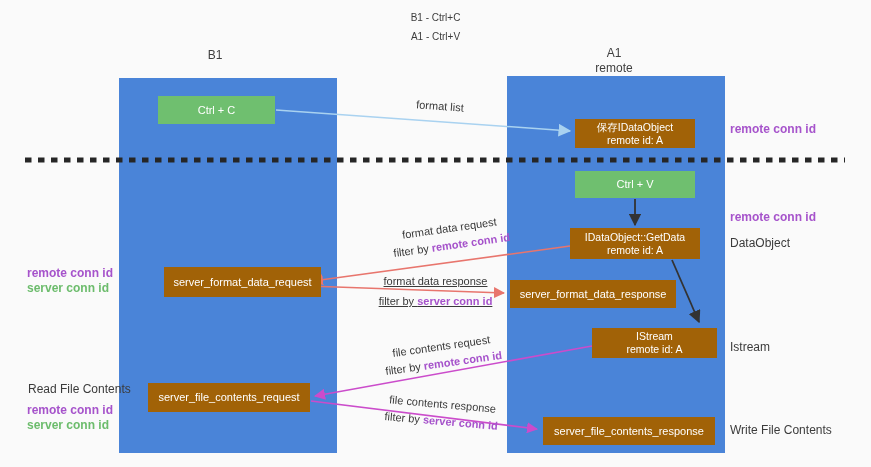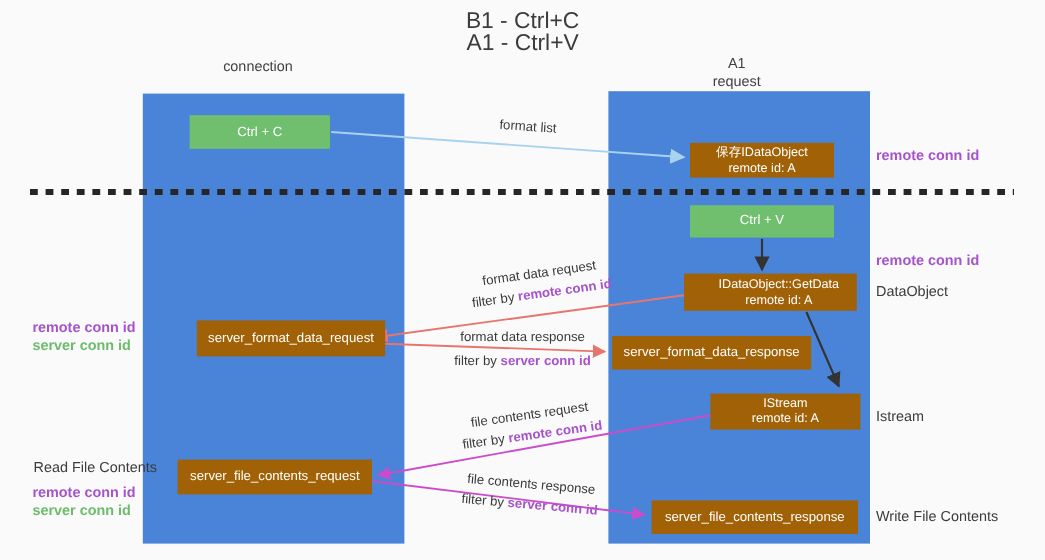--- a/index.html
+++ b/index.html
@@ -1,17 +1,17 @@
 <!DOCTYPE html>
 <html><head>
 <meta charset="utf-8">
 <style>
   html,body{margin:0;padding:0;background:#fafafa;font-family:"Liberation Sans",sans-serif;}
   .canvas{position:relative;width:871px;height:467px;background:#fafafa;overflow:hidden;}
-  .title{position:absolute;left:0;top:8px;width:100%;text-align:center;font-size:19px;color:#3c3c3c;line-height:19px;}
+  .title{position:absolute;left:0;top:8px;width:100%;text-align:center;font-size:10px;color:#3c3c3c;line-height:19px;}
   .lane{position:absolute;top:78px;height:375px;width:218px;background:#4a84d8;z-index:1;}
   .lane.left{left:119px;}
   .lane.right{left:507px;top:76px;height:377px;}
   .lane-header{position:absolute;width:218px;text-align:center;font-size:12px;color:#3f3f3f;line-height:15px;z-index:3;}
   .lane-header.left{left:106px;top:48px;}
   .lane-header.right{left:505px;top:46px;}
   svg.overlay{position:absolute;left:0;top:0;z-index:2;}
   .node{position:absolute;z-index:3;color:#fff;text-align:center;font-size:11px;}
   .node.green{background:#6fbf6f;}
   .node.orange{background:#a16207;}
@@ -31,25 +31,25 @@
 <body>
 
 <div class="canvas">
 
   <div class="title">
     <div>B1 - Ctrl+C</div>
     <div>A1 - Ctrl+V</div>
   </div>
 
   <div class="lane-header left">
-    <div>connection</div>
+    <div>B1</div>
   </div>
   <div class="lane-header right">
     <div>A1</div>
-    <div>request</div>
+    <div>remote</div>
   </div>
 
   <div class="lane left"></div>
   <div class="lane right"></div>
 
   <svg class="overlay" width="871" height="467">
     <defs>
       <marker id="m-blue" viewBox="0 0 10 10" refX="9" refY="5" markerWidth="8" markerHeight="8" orient="auto">
           <path d="M0,0 L10,5 L0,10 z" fill="#a9d2f0"></path>
         </marker>
@@ -75,21 +75,21 @@
 
   <div class="node green one-line" style="left:158px;top:96px;width:117px;height:28px;">Ctrl + C</div>
 
   <div class="node orange two-line" style="left:575px;top:119px;width:120px;height:29px;">
     <div>保存IDataObject</div>
     <div>remote id: A</div>
   </div>
 
   <div class="node green one-line" style="left:575px;top:171px;width:120px;height:27px;line-height:27px;">Ctrl + V</div>
 
-  <div class="node orange two-line" style="left:570px;top:228px;width:130px;height:31px;padding-left:14px;">
+  <div class="node orange two-line" style="left:570px;top:228px;width:130px;height:31px;">
     <div>IDataObject::GetData</div>
     <div>remote id: A</div>
   </div>
 
   <div class="node orange one-line" style="left:164px;top:267px;width:157px;height:30px;line-height:30px;">server_format_data_request</div>
 
   <div class="node orange one-line" style="left:510px;top:280px;width:166px;height:28px;">server_format_data_response</div>
 
   <div class="node orange two-line" style="left:592px;top:328px;width:125px;height:30px;">
     <div>IStream</div>
@@ -112,21 +112,21 @@
   <div class="slabel purple" style="left:27px;top:403px;">remote conn id</div>
   <div class="slabel greenc" style="left:27px;top:418px;">server conn id</div>
 
   <div class="alabel rot-sm" style="left:390px;top:100px;width:100px;">format list</div>
 
   <div class="alabel rot-neg" style="left:383px;top:222px;width:135px;">
     <div>format data request</div>
     <div class="row2"><span>filter by </span><span class="key">remote conn id</span></div>
   </div>
 
-  <div class="alabel" style="left:368px;top:275px;width:135px;">
+  <div class="alabel" style="left:368px;top:275px;width:135px;text-decoration:underline;">
     <div>format data response</div>
     <div class="row2" style="margin-top:8px;"><span>filter by </span><span class="key">server conn id</span></div>
   </div>
 
   <div class="alabel rot-neg" style="left:375px;top:340px;width:135px;">
     <div>file contents request</div>
     <div class="row2"><span>filter by </span><span class="key">remote conn id</span></div>
   </div>
 
   <div class="alabel rot-pos" style="left:372px;top:398px;width:140px;">

